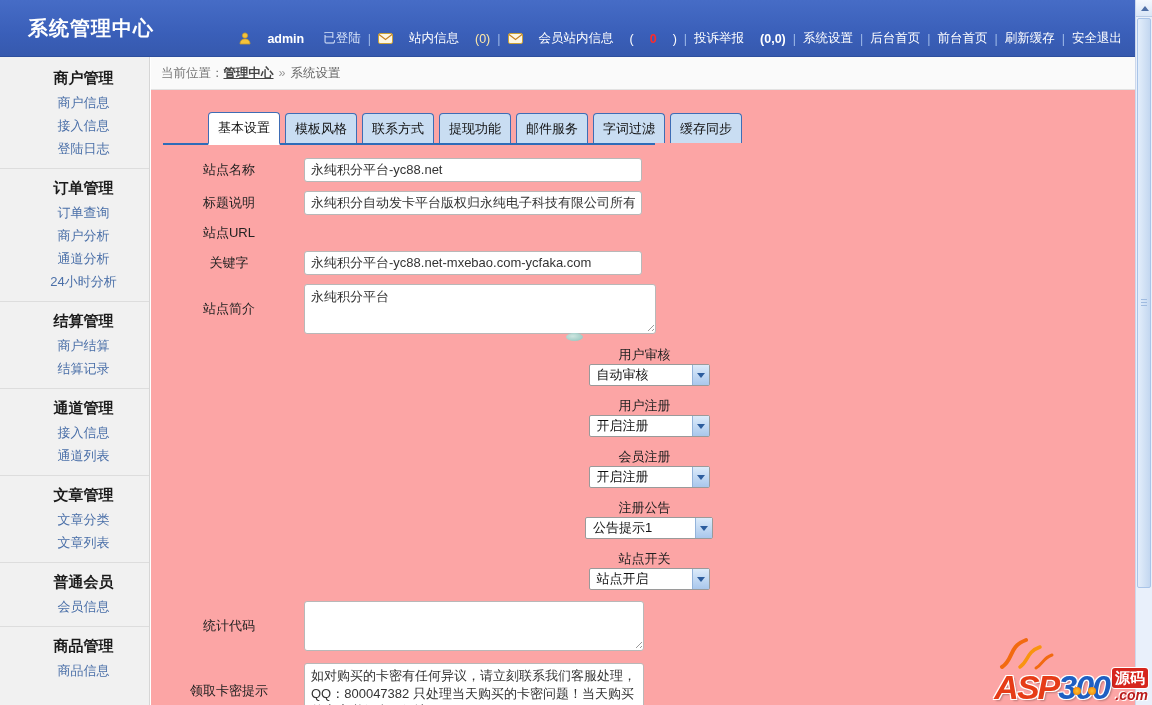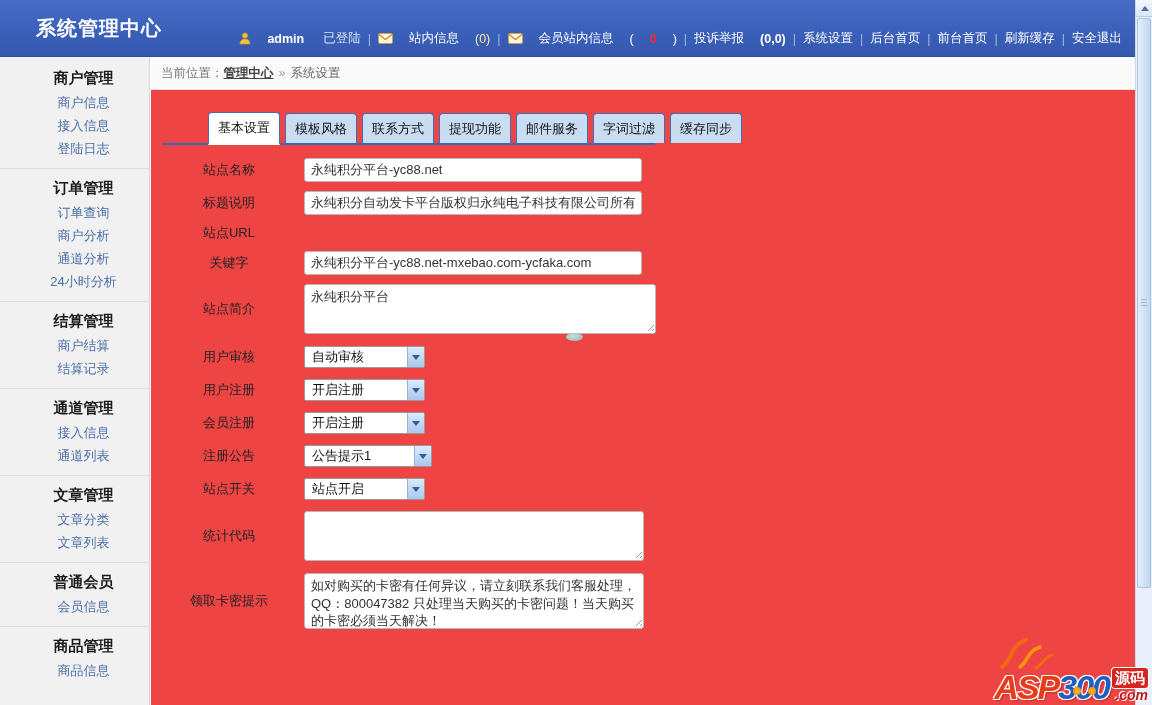--- a/index.html
+++ b/index.html
@@ -3,21 +3,21 @@
 <meta charset="utf-8">
 <style>
   * { margin:0; padding:0; box-sizing:border-box; }
   html,body { width:1152px; height:705px; font-family:"Liberation Sans","DejaVu Sans",sans-serif; }
   .page { position:relative; width:1152px; height:705px; background:#fff; overflow:hidden; }
 
   
   .header { position:absolute; left:0; top:0; width:1152px; height:57px;
     background:linear-gradient(180deg,#466cc6 0%,#3a5fb9 60%,#3659ae 100%);
     border-bottom:1px solid #2d4f9e; }
-  .header-title { position:absolute; left:36px; top:15px; color:#fff; font-size:20px; font-weight:bold; letter-spacing:1px; }
+  .header-title { position:absolute; left:28px; top:15px; color:#fff; font-size:20px; font-weight:bold; letter-spacing:1px; }
   .header-right { position:absolute; right:30px; top:30px; display:flex; align-items:center; font-size:12.5px; color:#fff; white-space:nowrap; }
   .header-right .sep { color:#9db9e8; margin:0 7px; }
   .hr-item { display:inline-flex; align-items:center; gap:16px; cursor:pointer; color:#fff; }
   .hr-user { cursor:default; }
   .hr-user b { font-weight:bold; }
   .hr-status { color:#d7e3f8; margin-left:3px; }
   .count-light { color:#ffe9a8; }
   .count-red { color:#ff2a2a; font-weight:bold; }
   .env-icon, .person-icon { display:inline-block; line-height:0; }
 
@@ -30,35 +30,35 @@
     background:repeating-linear-gradient(180deg,#9fbbe0 0 1px,transparent 1px 3px); }
 
   
   .sidebar { position:absolute; left:0; top:57px; width:150px; height:648px; background:#f1f1f1; border-right:1px solid #d6d6d6; padding-top:2px; }
   .side-section { padding:8px 0; border-bottom:1px solid #ddd; }
   .side-section:last-child { border-bottom:none; }
   .side-title { font-size:15px; font-weight:bold; color:#1b1b1b; text-align:center; padding-left:18px; line-height:22px; margin-bottom:2px; }
   .side-item { font-size:13px; color:#4a6fa8; text-align:center; padding-left:18px; line-height:23px; cursor:pointer; }
 
   
-  .main { position:absolute; left:151px; top:57px; width:984px; height:648px; background:#ef4444; }
+  .main { position:absolute; left:151px; top:57px; width:984px; height:648px; background:#fca5a5; }
   .breadcrumb { height:33px; line-height:33px; padding-left:10px; background:#fafafa; border-bottom:1px solid #e2e2e2; font-size:12.5px; color:#777; }
   .breadcrumb .bc-link { color:#444; font-weight:bold; text-decoration:underline; cursor:pointer; }
   .breadcrumb .bc-sep { color:#999; margin:0 5px; }
   .breadcrumb .bc-cur { color:#666; }
 
   .content { padding:22px 0 0 12px; }
   .tabs-wrap { width:492px; padding-left:45px; border-bottom:2px solid #2e6cb8; display:flex; gap:5px; align-items:flex-end; }
   .tab { font-size:13px; color:#111; padding:6px 9px 5px; background:#c9ddf2; border:1px solid #3e6db5; border-bottom:none; border-radius:4px 4px 0 0; cursor:pointer; white-space:nowrap; }
   .tab.active { background:#fff; margin-bottom:-2px; border-bottom:2px solid #fff; padding-bottom:6px; }
 
   
   .form { margin-top:13px; }
   .row { display:flex; align-items:center; margin-bottom:9px; }
-  .row.sel-row { margin-bottom:11px; }
+  .row.sel-row { margin-bottom:11px;flex-direction:column; }
   .row.ta-row { margin-bottom:12px; }
   .row label { width:132px; text-align:center; margin-right:9px; font-size:13px; color:#222; flex:none; }
   input.txt { width:338px; height:24px; padding:0 6px; border:1px solid #b8b8b8; border-radius:3px; font-size:13px; color:#333; font-family:inherit; outline:none; background:#fff; }
   .ta-wrap { position:relative; display:inline-block; line-height:0; }
   textarea.ta { padding:3px 6px; border:1px solid #b8b8b8; border-radius:3px; font-size:13px; color:#333; font-family:inherit; resize:none; outline:none; line-height:1.35; background:#fff; }
   .ta-s { width:352px; height:50px; }
   .ta-m { width:340px; height:50px; }
   .ta-l { width:340px; height:56px; }
   .grip { position:absolute; right:2px; bottom:3px; width:9px; height:9px; pointer-events:none;
     background:repeating-linear-gradient(135deg,transparent 0 2px,#9a9a9a 2px 3px);

